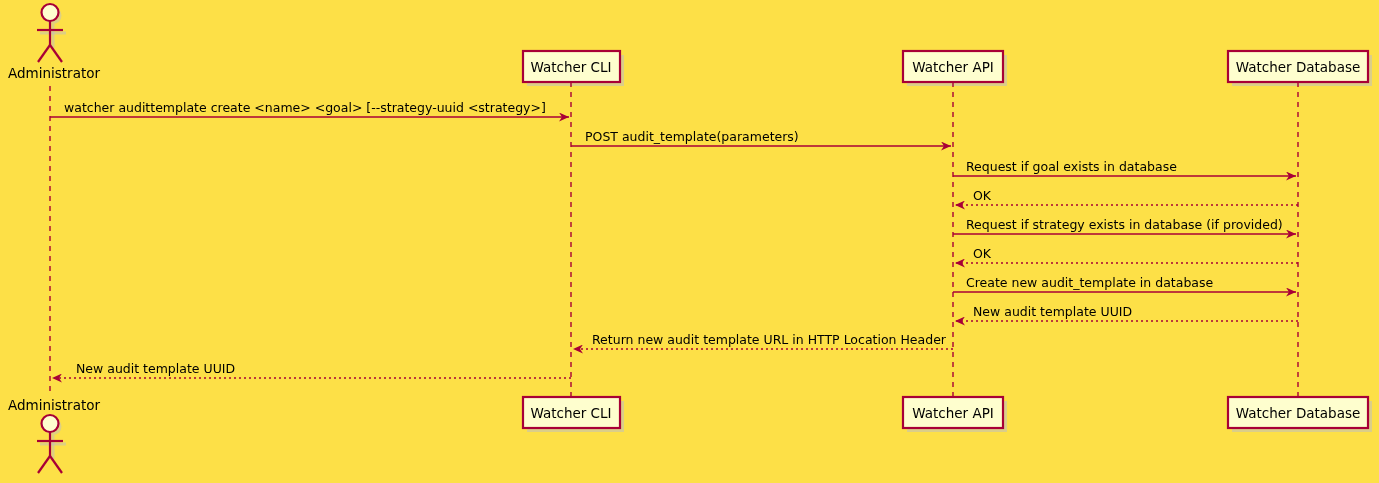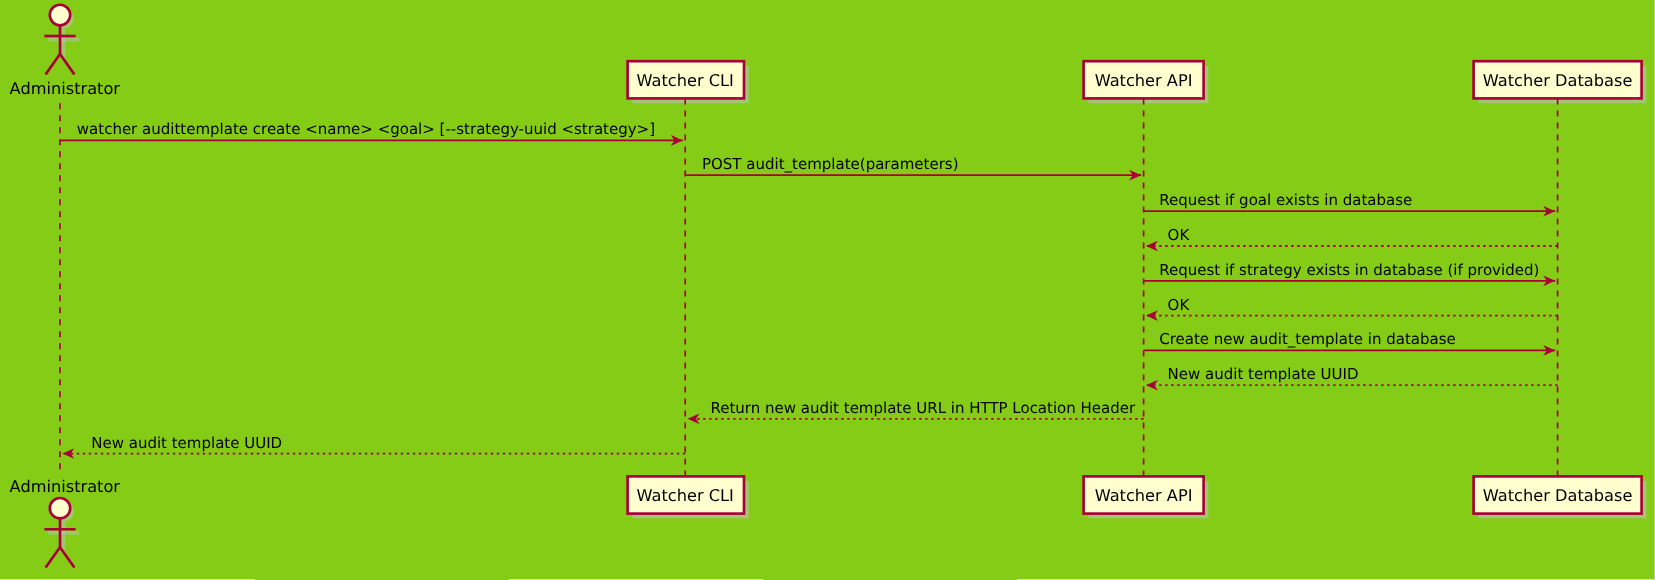--- a/index.html
+++ b/index.html
@@ -8,21 +8,21 @@
     padding: 0;
     background: #ffffff;
   }
   body {
     font-family: "DejaVu Sans", sans-serif;
   }
   #diagram-root {
     position: relative;
     width: 1379px;
     height: 483px;
-    background: #84cc16;
+    background: #fde047;
     overflow: hidden;
   }
   #diagram-svg {
     position: absolute;
     top: 0;
     left: 0;
     width: 1379px;
     height: 483px;
   }
   .msg-text, .participant-text, .actor-text {

